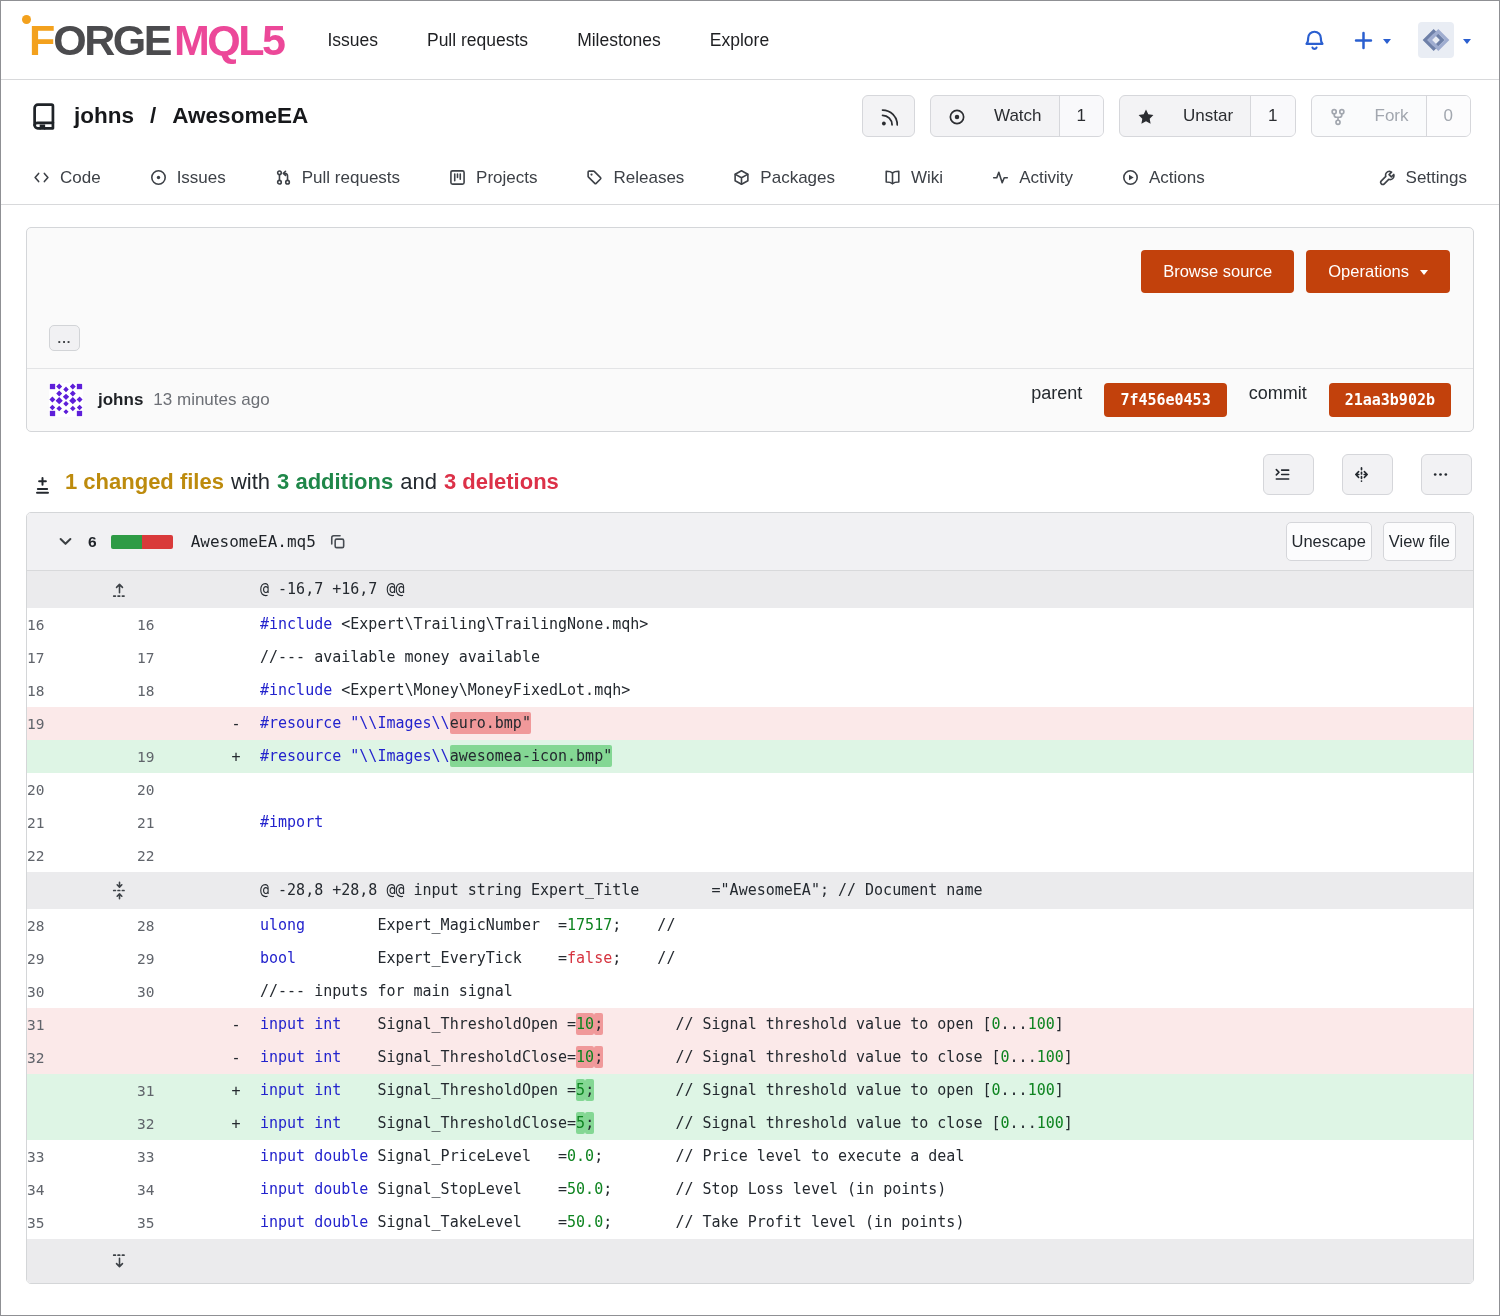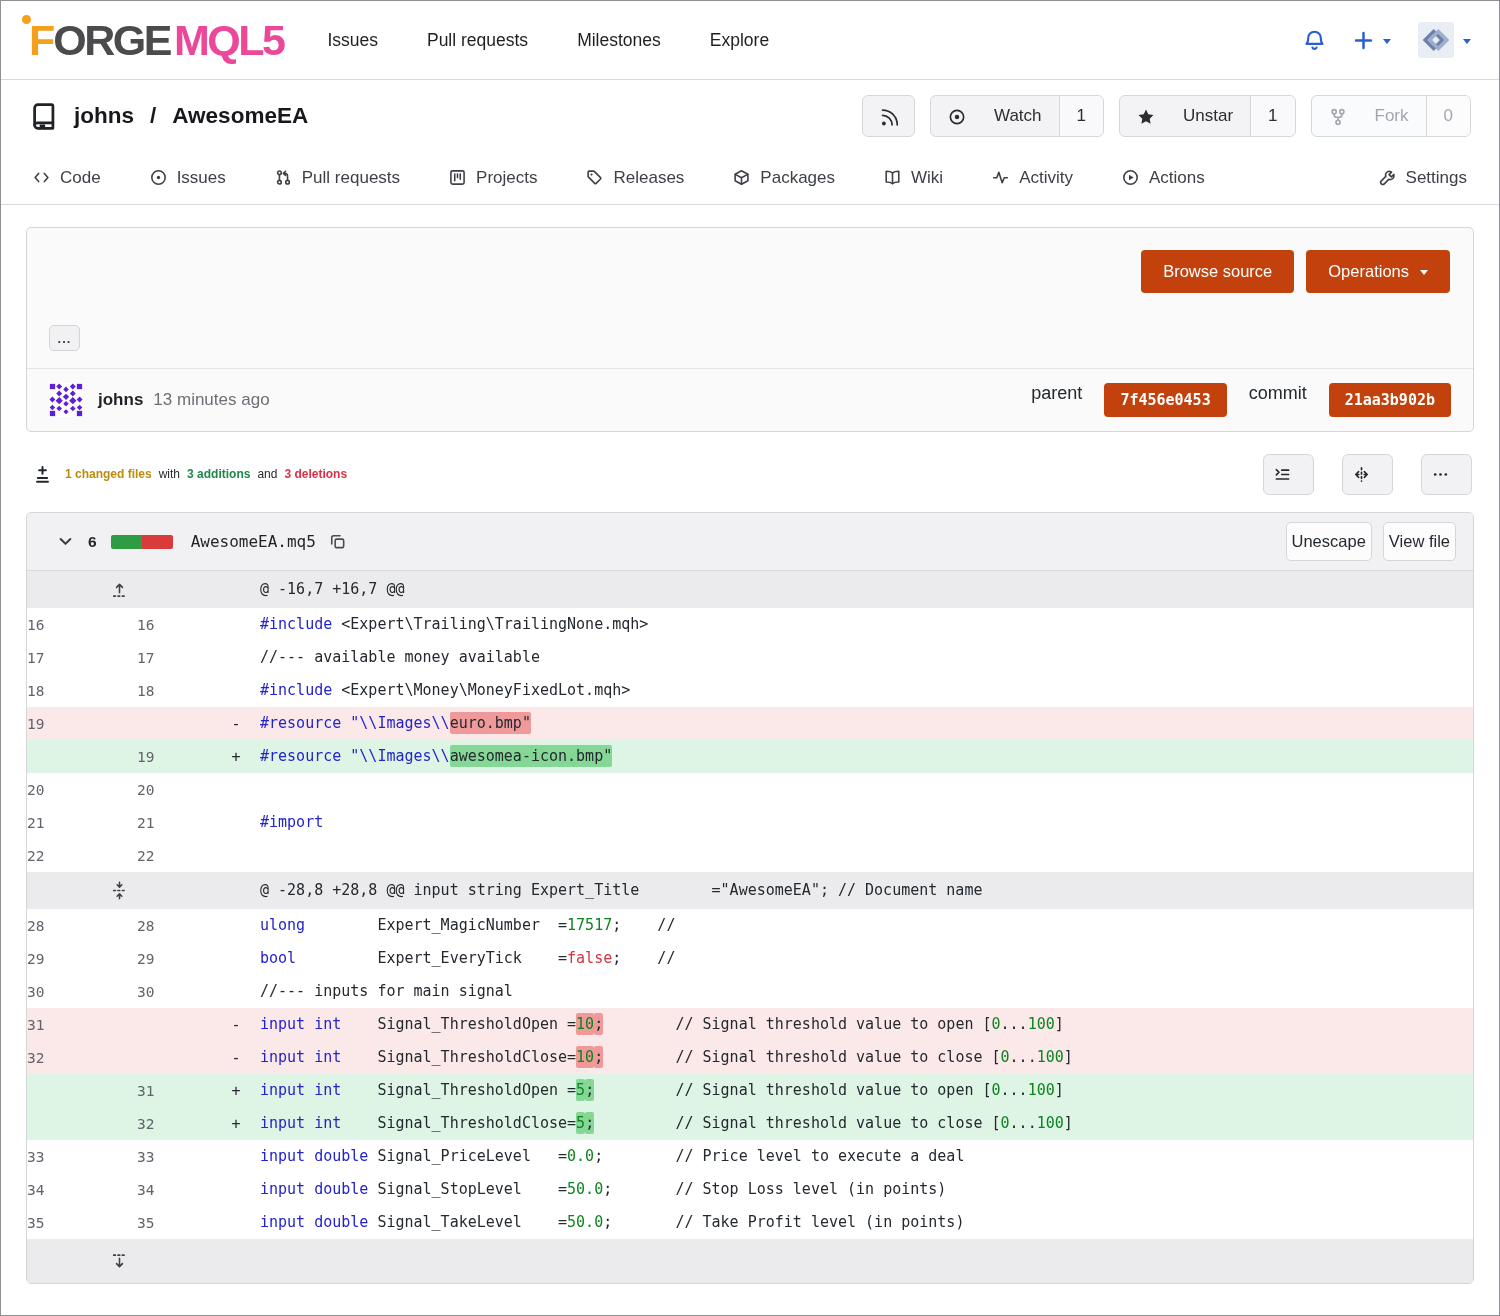--- a/index.html
+++ b/index.html
@@ -47,21 +47,21 @@
   .btn-orange{display:flex;align-items:center;gap:11px;background:#c2410c;color:#fff;border:none;border-radius:4px;font-size:16.5px;padding:12px 22px;font-family:inherit;cursor:pointer}
   .btn-more{position:absolute;left:22px;bottom:17px;min-width:31px;height:26px;border:1px solid #d2d4d7;border-radius:5px;background:#f1f1f3;color:#3f4246;font-size:13px;font-weight:700;letter-spacing:1px;display:flex;align-items:center;justify-content:center;cursor:pointer;padding:0 6px}
   .commit-author{display:flex;align-items:center;height:62px;padding:0 22px;font-size:17px}
   .avatar{width:34px;height:34px;border-radius:3px;margin-right:15px;background:#fff}
   .author-name{font-weight:700;color:#1f2226}
   .author-time{color:#6c6f75;margin-left:10px}
   .commit-refs{margin-left:auto;display:flex;align-items:flex-start;gap:22px;font-size:18px;color:#24292e}
   .hash-btn{background:#c2410c;color:#fff;font-family:"DejaVu Sans Mono",monospace;font-size:15px;font-weight:600;padding:8px 16px;border-radius:4px;border:none;cursor:pointer}
 
   
-  .diff-stats{display:flex;align-items:center;margin:21px 2px 17px 7px;font-size:12px;color:#24292f;height:42px}
+  .diff-stats{display:flex;align-items:flex-end;margin:21px 2px 17px 7px;font-size:22px;color:#24292f;height:42px}
   .diff-stats .icon{color:#24292f;margin-right:13px}
   .stat-phrase{display:flex;gap:7px;align-items:center}
   .st-files{color:#bd8b0d;font-weight:600}
   .st-add{color:#1f8749;font-weight:600}
   .st-del{color:#dc3148;font-weight:600}
   .stats-buttons{margin-left:auto;display:flex;gap:28px}
   .icon-btn{width:51px;height:41px;border:1px solid #d5d6da;border-radius:6px;background:#f2f2f4;color:#3c4044;display:flex;align-items:center;justify-content:center;cursor:pointer}
 
   
   .diff-box{border:1px solid #d4d6d8;border-radius:5px;overflow:hidden;background:#fff}

